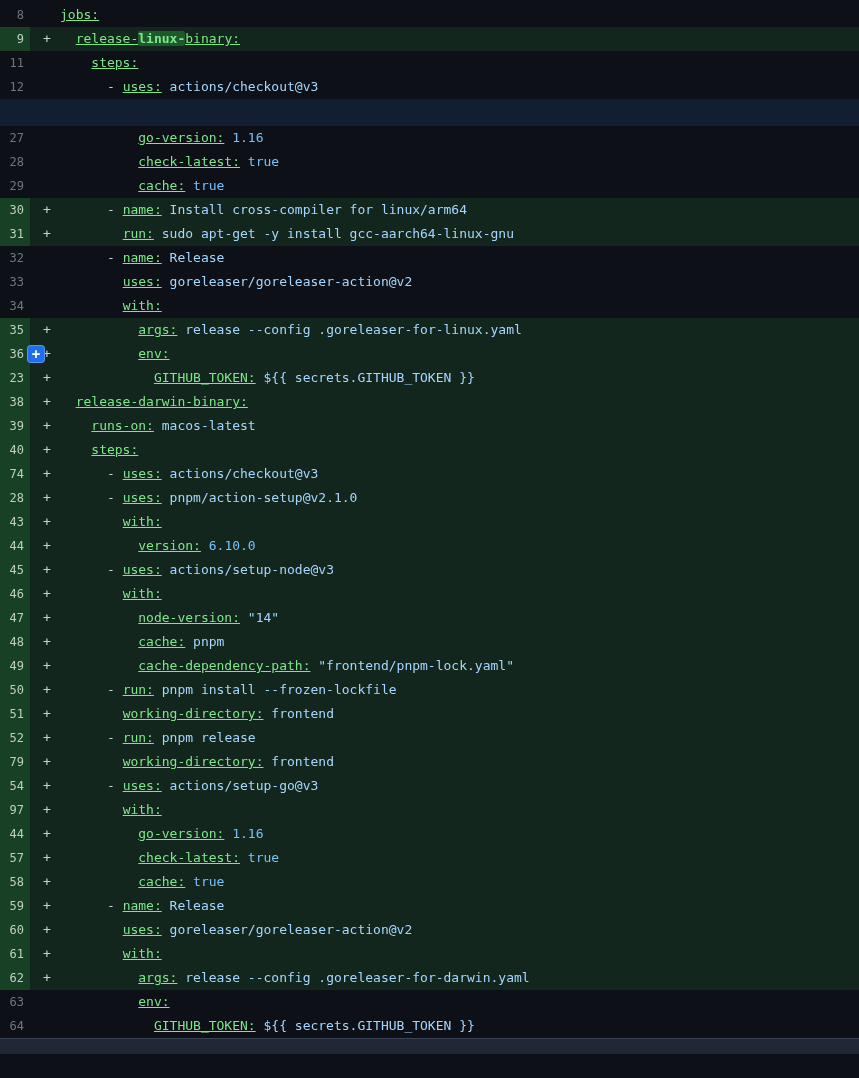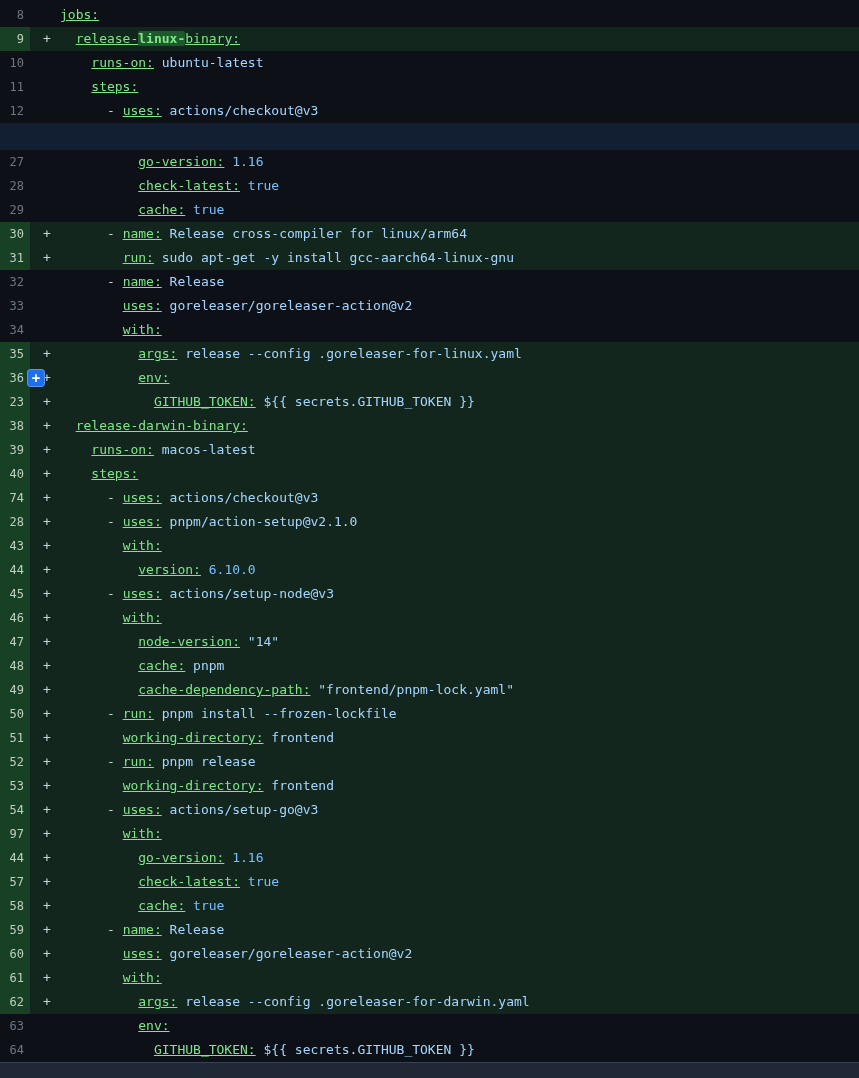--- a/index.html
+++ b/index.html
@@ -77,28 +77,27 @@
     background: var(--footer-bg, #202836);
     border-top: 1px solid var(--footer-border, #3a4354);
   }
 </style>
 </head>
 <body>
 
 <div class="diff" id="diff">
     <div class="row ctx"><span class="num">8</span><span class="marker"></span><span class="code"><span class="k">jobs:</span></span></div>
     <div class="row add"><span class="num">9</span><span class="marker">+</span><span class="code"><span class="p">  </span><span class="k">release-</span><span class="kh">linux-</span><span class="k">binary:</span></span></div>
-    <div class="row ctx"><span class="num">10</span><span class="marker"></span><span class="code"><span class="p">    </span><span class="k">runs-on:</span><span class="s"> ubuntu-latest</span></span></div>
     <div class="row ctx"><span class="num">11</span><span class="marker"></span><span class="code"><span class="p">    </span><span class="k">steps:</span></span></div>
     <div class="row ctx"><span class="num">12</span><span class="marker"></span><span class="code"><span class="p">      - </span><span class="k">uses:</span><span class="s"> actions/checkout@v3</span></span></div>
     <div class="expand"></div>
     <div class="row ctx"><span class="num">27</span><span class="marker"></span><span class="code"><span class="p">          </span><span class="k">go-version:</span><span class="p"> </span><span class="n">1.16</span></span></div>
     <div class="row ctx"><span class="num">28</span><span class="marker"></span><span class="code"><span class="p">          </span><span class="k">check-latest:</span><span class="p"> </span><span class="n">true</span></span></div>
     <div class="row ctx"><span class="num">29</span><span class="marker"></span><span class="code"><span class="p">          </span><span class="k">cache:</span><span class="p"> </span><span class="n">true</span></span></div>
-    <div class="row add"><span class="num">30</span><span class="marker">+</span><span class="code"><span class="p">      - </span><span class="k">name:</span><span class="s"> Release cross-compiler for linux/arm64</span></span></div>
+    <div class="row add"><span class="num">30</span><span class="marker">+</span><span class="code"><span class="p">      - </span><span class="k">name:</span><span class="s"> Install cross-compiler for linux/arm64</span></span></div>
     <div class="row add"><span class="num">31</span><span class="marker">+</span><span class="code"><span class="p">        </span><span class="k">run:</span><span class="s"> sudo apt-get -y install gcc-aarch64-linux-gnu</span></span></div>
     <div class="row ctx"><span class="num">32</span><span class="marker"></span><span class="code"><span class="p">      - </span><span class="k">name:</span><span class="s"> Release</span></span></div>
     <div class="row ctx"><span class="num">33</span><span class="marker"></span><span class="code"><span class="p">        </span><span class="k">uses:</span><span class="s"> goreleaser/goreleaser-action@v2</span></span></div>
     <div class="row ctx"><span class="num">34</span><span class="marker"></span><span class="code"><span class="p">        </span><span class="k">with:</span></span></div>
     <div class="row add"><span class="num">35</span><span class="marker">+</span><span class="code"><span class="p">          </span><span class="k">args:</span><span class="s"> release --config .goreleaser-for-linux.yaml</span></span></div>
     <div class="row add"><span class="num">36</span><span class="marker">+</span><span class="code"><span class="p">          </span><span class="k">env:</span></span><button class="comment-btn">+</button></div>
     <div class="row add"><span class="num">23</span><span class="marker">+</span><span class="code"><span class="p">            </span><span class="k">GITHUB_TOKEN:</span><span class="s"> ${{ secrets.GITHUB_TOKEN }}</span></span></div>
     <div class="row add"><span class="num">38</span><span class="marker">+</span><span class="code"><span class="p">  </span><span class="k">release-darwin-binary:</span></span></div>
     <div class="row add"><span class="num">39</span><span class="marker">+</span><span class="code"><span class="p">    </span><span class="k">runs-on:</span><span class="s"> macos-latest</span></span></div>
     <div class="row add"><span class="num">40</span><span class="marker">+</span><span class="code"><span class="p">    </span><span class="k">steps:</span></span></div>
@@ -107,21 +106,21 @@
     <div class="row add"><span class="num">43</span><span class="marker">+</span><span class="code"><span class="p">        </span><span class="k">with:</span></span></div>
     <div class="row add"><span class="num">44</span><span class="marker">+</span><span class="code"><span class="p">          </span><span class="k">version:</span><span class="p"> </span><span class="n">6.10.0</span></span></div>
     <div class="row add"><span class="num">45</span><span class="marker">+</span><span class="code"><span class="p">      - </span><span class="k">uses:</span><span class="s"> actions/setup-node@v3</span></span></div>
     <div class="row add"><span class="num">46</span><span class="marker">+</span><span class="code"><span class="p">        </span><span class="k">with:</span></span></div>
     <div class="row add"><span class="num">47</span><span class="marker">+</span><span class="code"><span class="p">          </span><span class="k">node-version:</span><span class="s"> "14"</span></span></div>
     <div class="row add"><span class="num">48</span><span class="marker">+</span><span class="code"><span class="p">          </span><span class="k">cache:</span><span class="s"> pnpm</span></span></div>
     <div class="row add"><span class="num">49</span><span class="marker">+</span><span class="code"><span class="p">          </span><span class="k">cache-dependency-path:</span><span class="s"> "frontend/pnpm-lock.yaml"</span></span></div>
     <div class="row add"><span class="num">50</span><span class="marker">+</span><span class="code"><span class="p">      - </span><span class="k">run:</span><span class="s"> pnpm install --frozen-lockfile</span></span></div>
     <div class="row add"><span class="num">51</span><span class="marker">+</span><span class="code"><span class="p">        </span><span class="k">working-directory:</span><span class="s"> frontend</span></span></div>
     <div class="row add"><span class="num">52</span><span class="marker">+</span><span class="code"><span class="p">      - </span><span class="k">run:</span><span class="s"> pnpm release</span></span></div>
-    <div class="row add"><span class="num">53</span><span class="marker">+</span><span class="code"><span class="p">        </span><span class="k">working-directory:</span><span class="s"> frontend</span></span></div>
+    <div class="row add"><span class="num">79</span><span class="marker">+</span><span class="code"><span class="p">        </span><span class="k">working-directory:</span><span class="s"> frontend</span></span></div>
     <div class="row add"><span class="num">54</span><span class="marker">+</span><span class="code"><span class="p">      - </span><span class="k">uses:</span><span class="s"> actions/setup-go@v3</span></span></div>
     <div class="row add"><span class="num">97</span><span class="marker">+</span><span class="code"><span class="p">        </span><span class="k">with:</span></span></div>
     <div class="row add"><span class="num">44</span><span class="marker">+</span><span class="code"><span class="p">          </span><span class="k">go-version:</span><span class="p"> </span><span class="n">1.16</span></span></div>
     <div class="row add"><span class="num">57</span><span class="marker">+</span><span class="code"><span class="p">          </span><span class="k">check-latest:</span><span class="p"> </span><span class="n">true</span></span></div>
     <div class="row add"><span class="num">58</span><span class="marker">+</span><span class="code"><span class="p">          </span><span class="k">cache:</span><span class="p"> </span><span class="n">true</span></span></div>
     <div class="row add"><span class="num">59</span><span class="marker">+</span><span class="code"><span class="p">      - </span><span class="k">name:</span><span class="s"> Release</span></span></div>
     <div class="row add"><span class="num">60</span><span class="marker">+</span><span class="code"><span class="p">        </span><span class="k">uses:</span><span class="s"> goreleaser/goreleaser-action@v2</span></span></div>
     <div class="row add"><span class="num">61</span><span class="marker">+</span><span class="code"><span class="p">        </span><span class="k">with:</span></span></div>
     <div class="row add"><span class="num">62</span><span class="marker">+</span><span class="code"><span class="p">          </span><span class="k">args:</span><span class="s"> release --config .goreleaser-for-darwin.yaml</span></span></div>
     <div class="row ctx"><span class="num">63</span><span class="marker"></span><span class="code"><span class="p">          </span><span class="k">env:</span></span></div>

